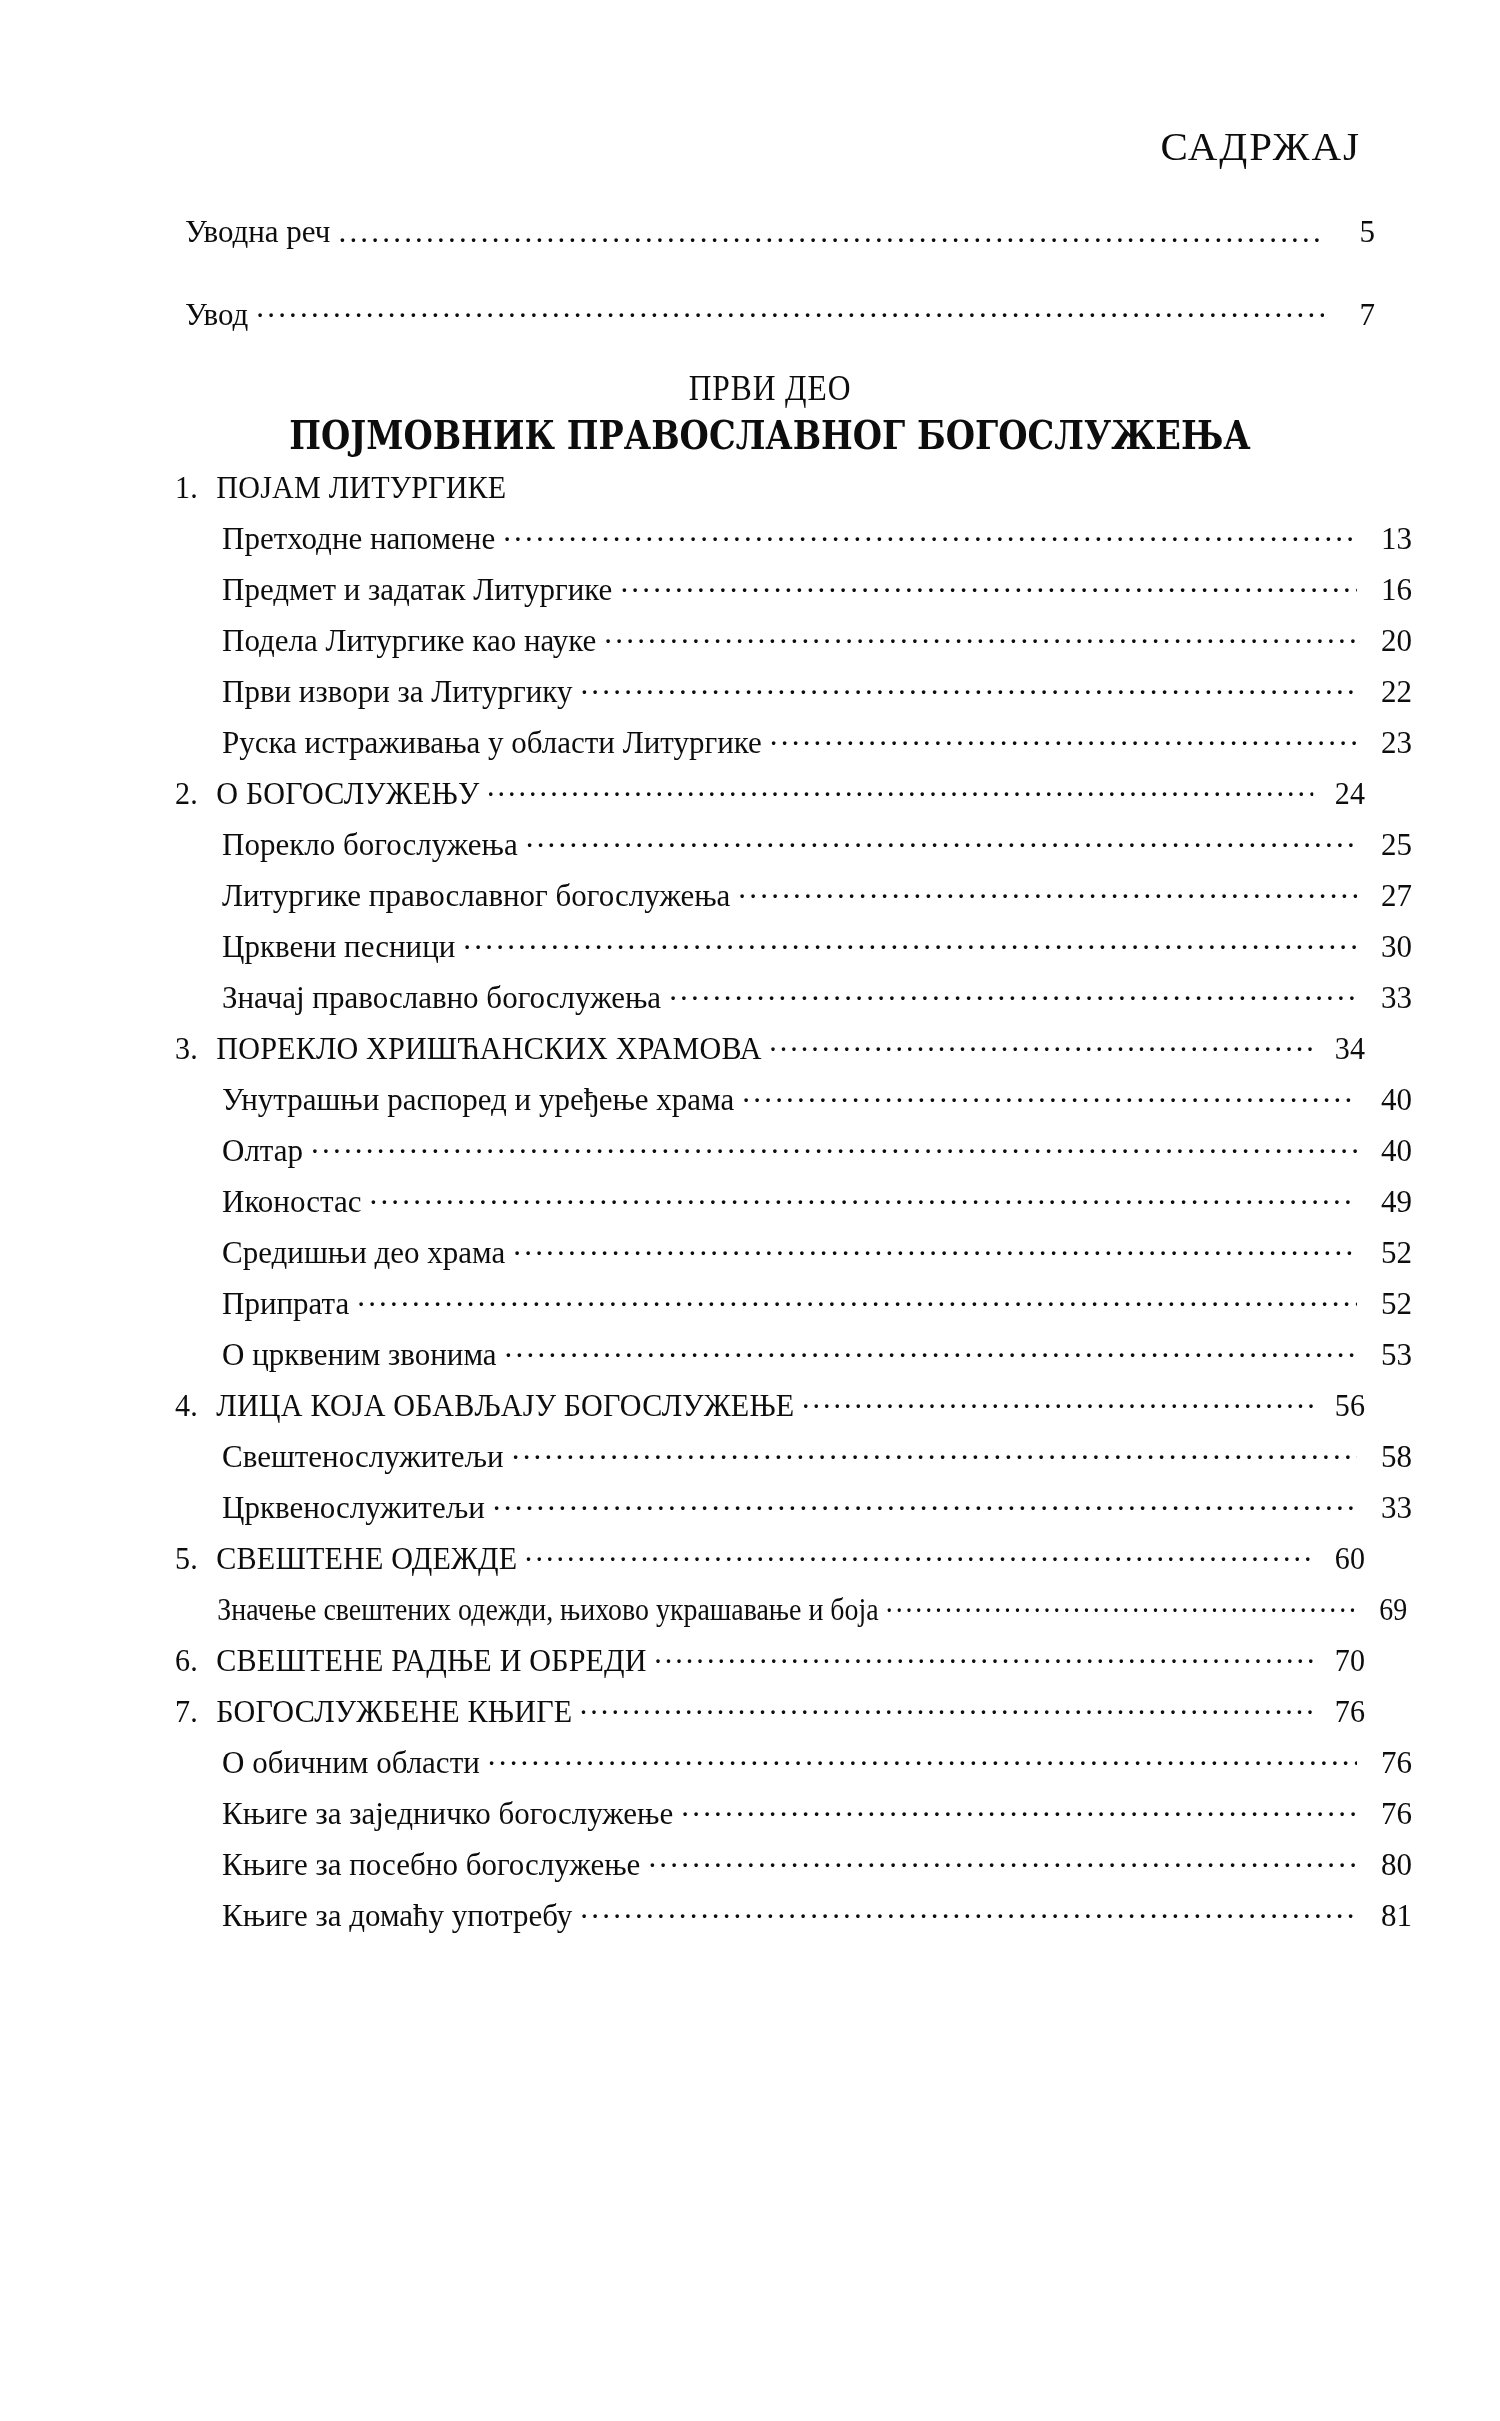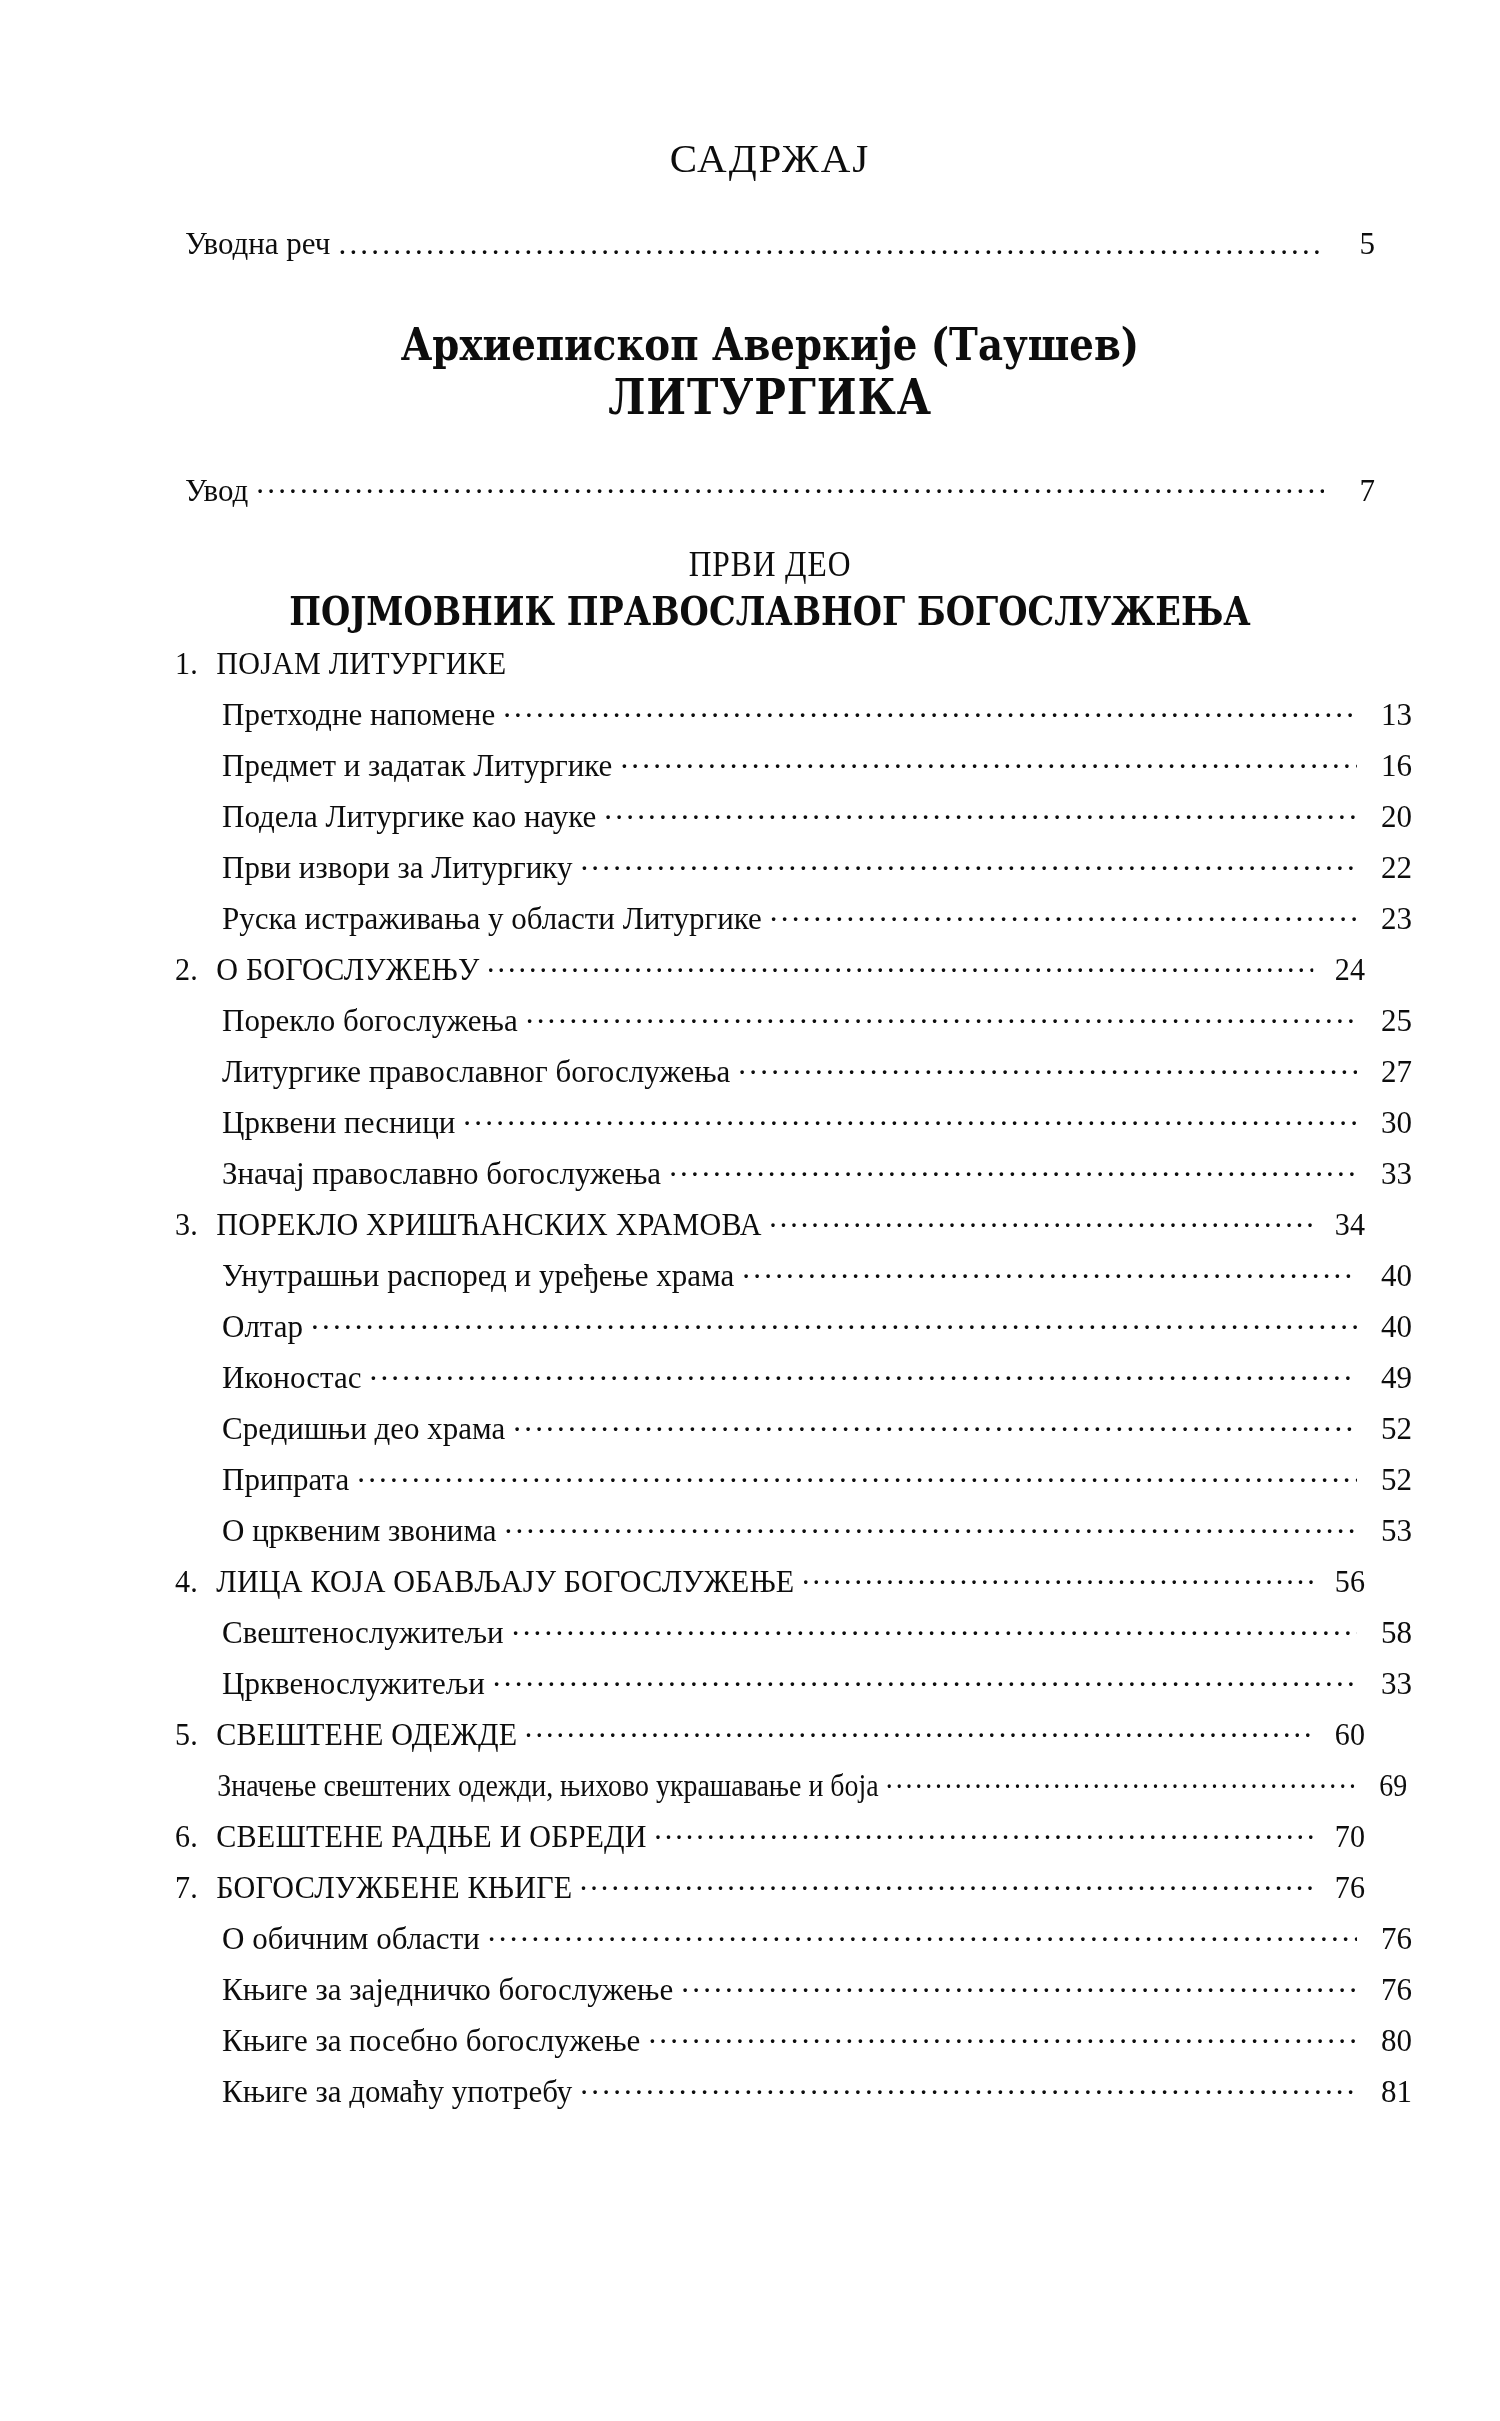--- a/index.html
+++ b/index.html
@@ -25,24 +25,24 @@
 
   .content {
     position: absolute;
     left: 175px;
     top: 0;
     width: 1190px;
   }
 
   
   .toc-title {
-    text-align: center;
+    text-align: right;
     font-size: 41px;
     letter-spacing: 2px;
-    margin: 16px;
+    margin: 4px;
     padding-top: 118px;
     font-weight: 400;
     font-family: "Liberation Serif", "DejaVu Serif", serif;
   }
 
   
   .row {
     display: flex;
     align-items: baseline;
     width: 100%;
@@ -181,24 +181,20 @@
   <div class="content">
 
     <div class="toc-title">САДРЖАЈ</div>
 
     <div class="row entry-plain" id="uvodna-rec-row">
       <span class="label">Уводна реч</span>
       <span class="leader"></span>
       <span class="pageno">5</span>
     </div>
 
-    <div class="book-block">
-      <div class="book-author">Архиепископ Аверкије (Таушев)</div>
-      <div class="book-name">ЛИТУРГИКА</div>
-    </div>
 
     <div class="row entry-plain">
       <span class="label">Увод</span>
       <span class="leader"></span>
       <span class="pageno">7</span>
     </div>
 
     <div class="part-label">ПРВИ ДЕО</div>
     <div class="part-title">ПОЈМОВНИК ПРАВОСЛАВНОГ БОГОСЛУЖЕЊА</div>
 

